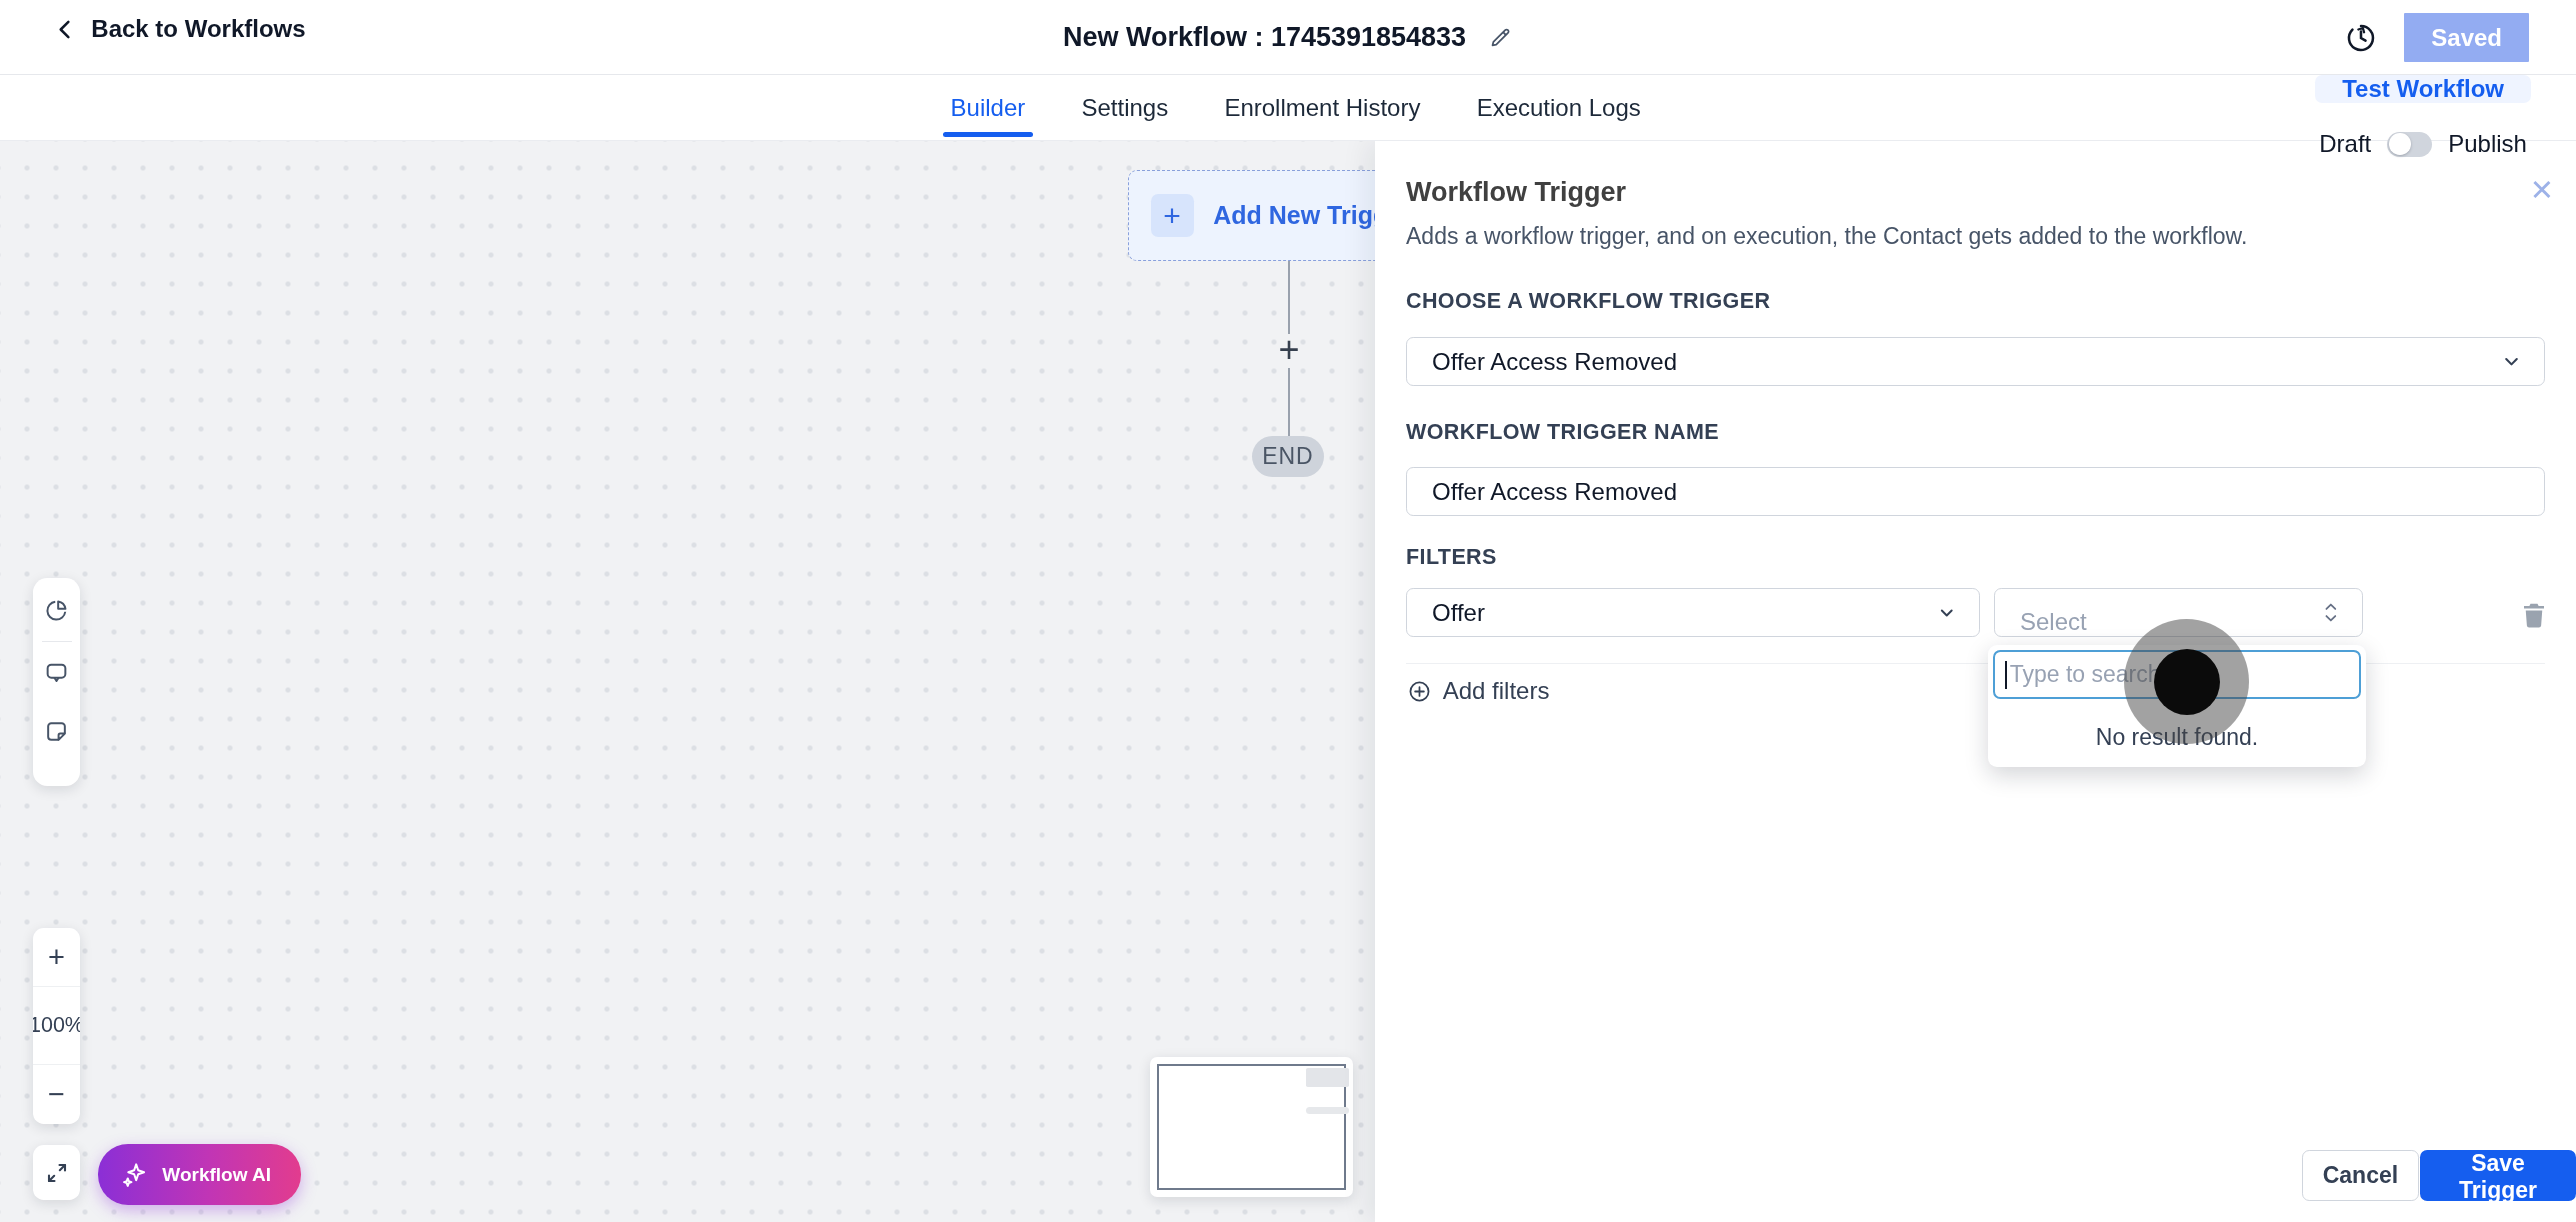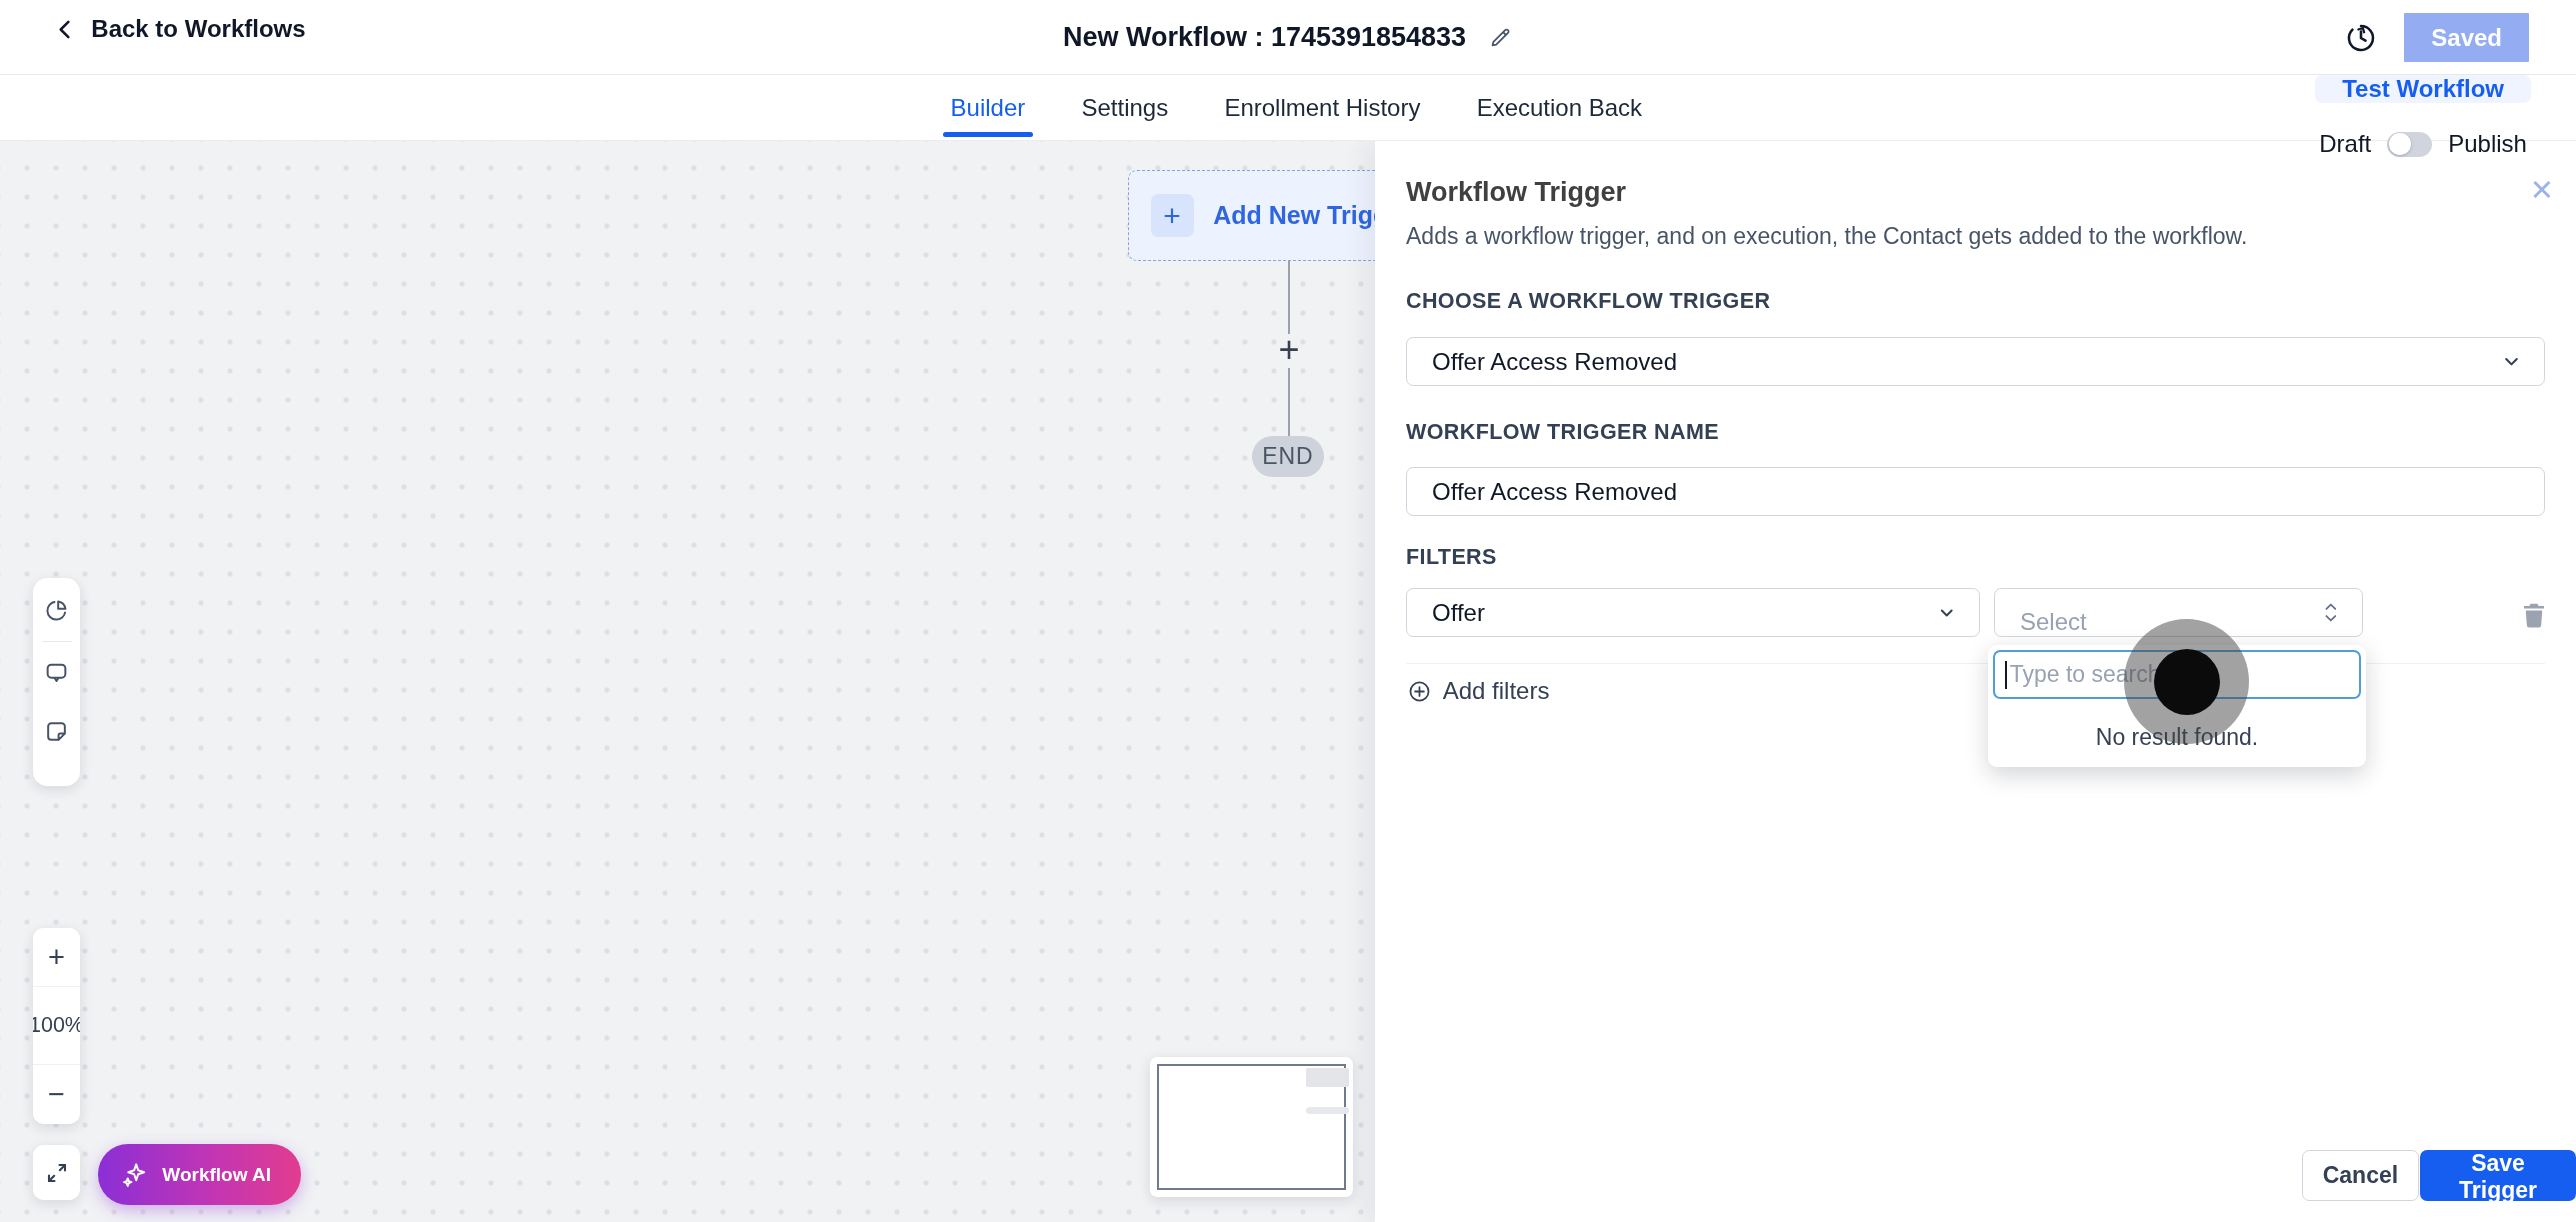--- a/index.html
+++ b/index.html
@@ -143,21 +143,21 @@
       </span>
       <button class="saved-btn">Saved</button>
     </div>
   </header>
 
   <nav class="tabbar">
     <div class="tabs">
       <div class="tab active">Builder</div>
       <div class="tab">Settings</div>
       <div class="tab">Enrollment History</div>
-      <div class="tab">Execution Back</div>
+      <div class="tab">Execution Logs</div>
     </div>
     <div class="tabbar-right">
       <button class="test-btn">Test Workflow</button>
       <div class="toggle-group">
         <span class="toggle-label">Draft</span>
         <div class="switch">
             <div class="knob"></div>
           </div>
         <span class="toggle-label">Publish</span>
       </div>

